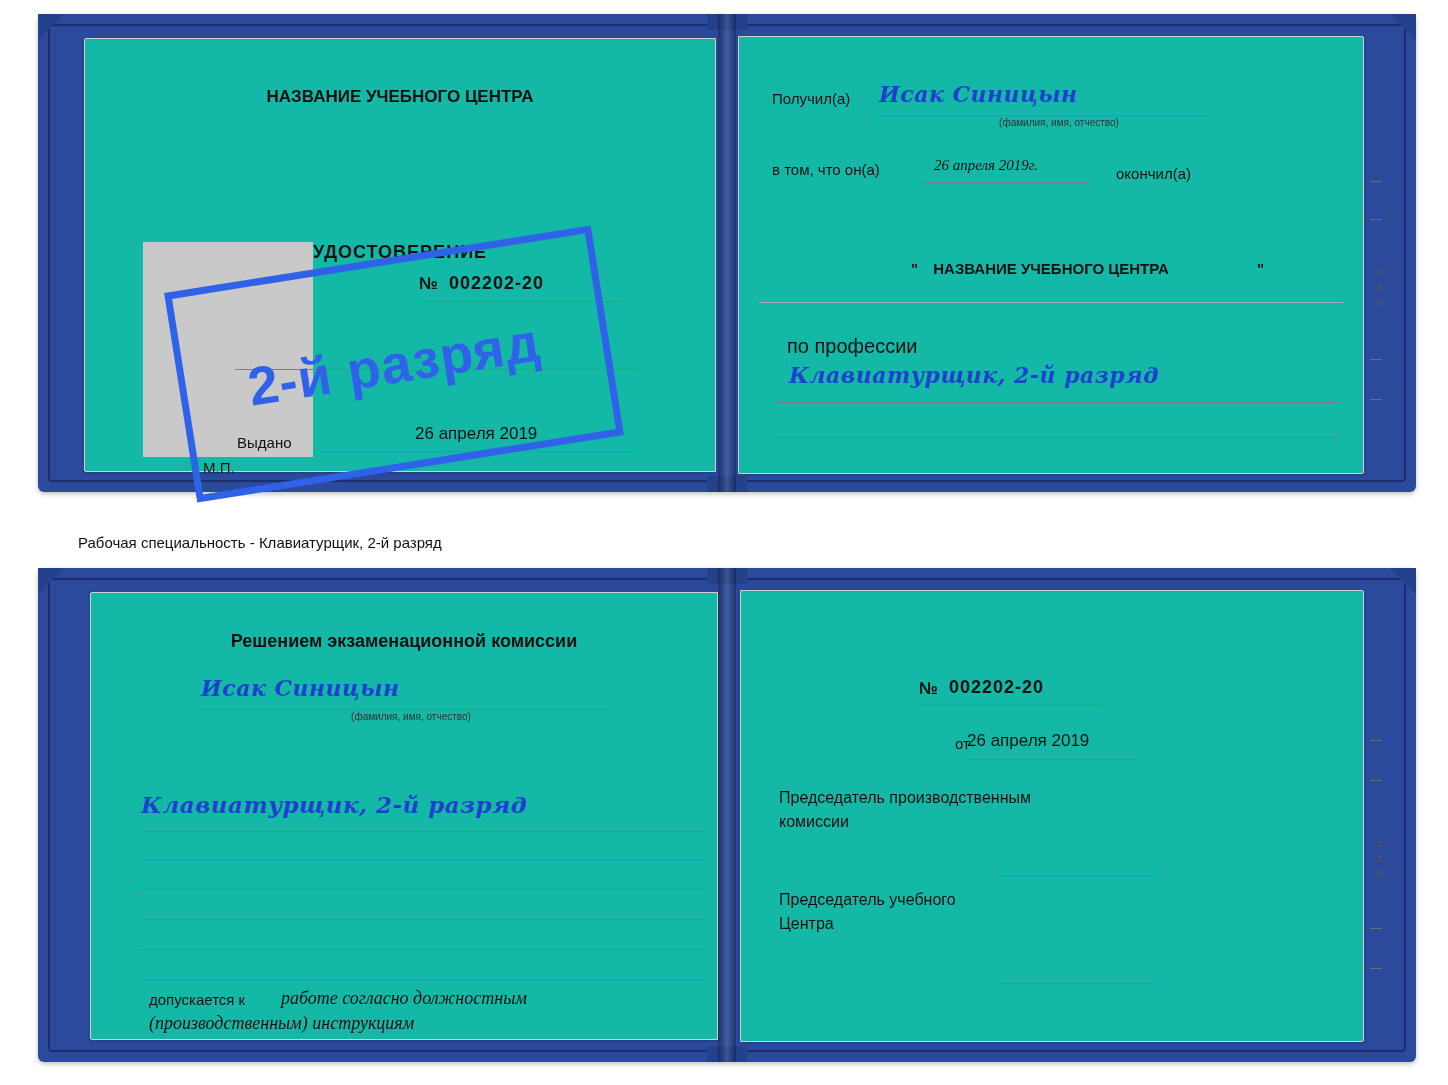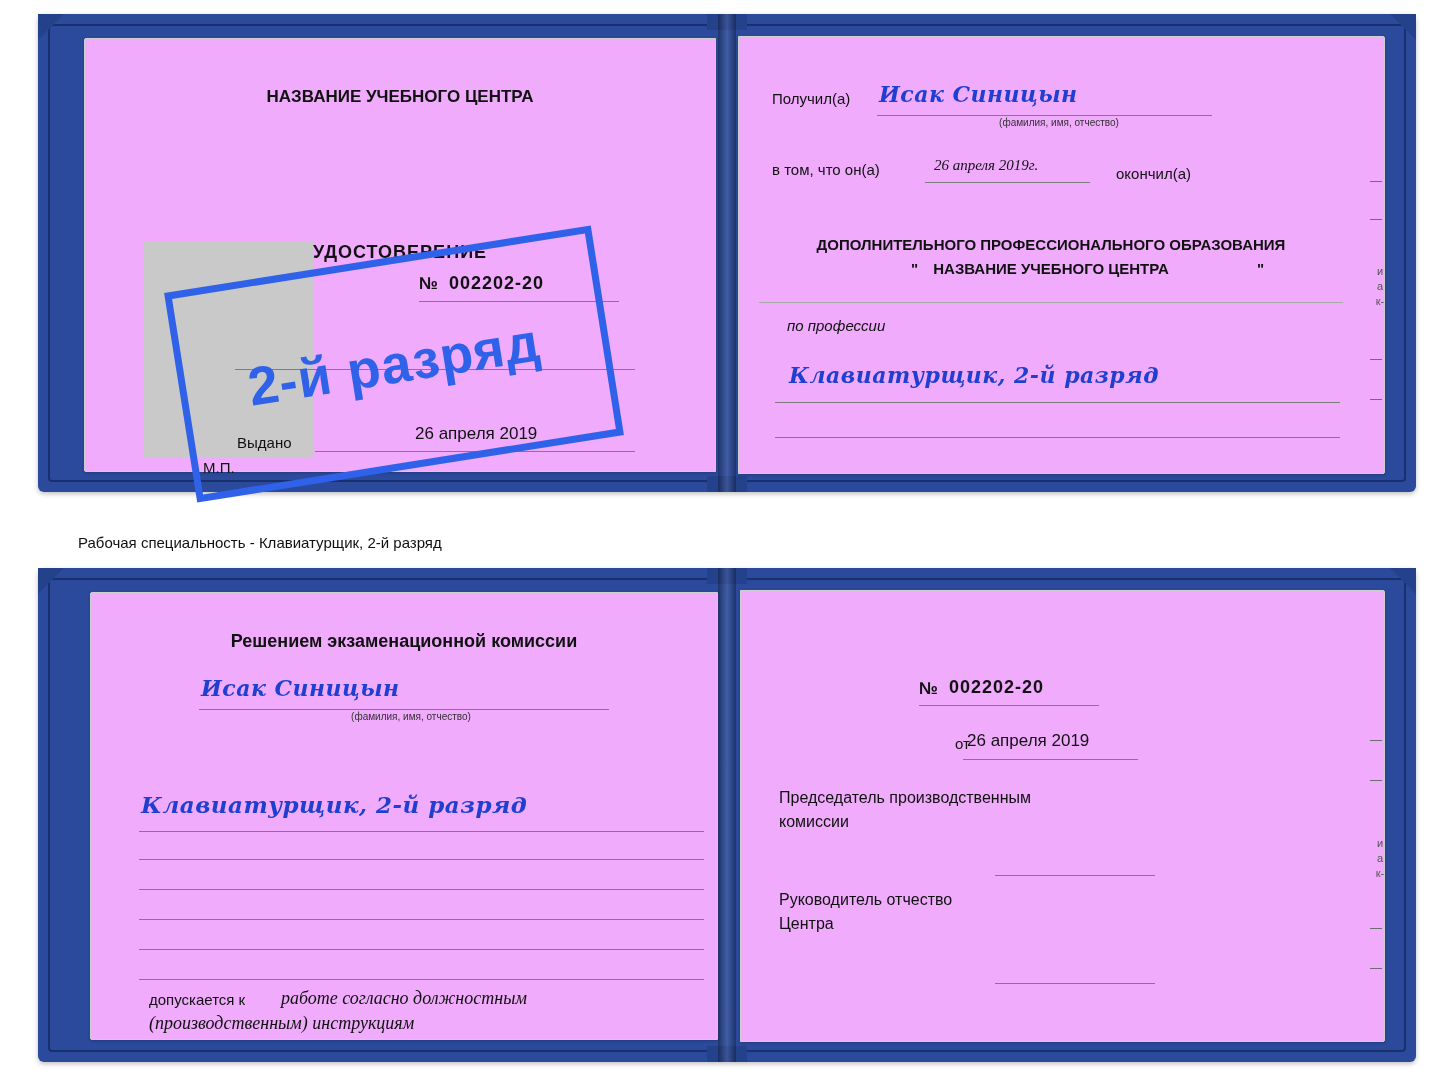--- a/index.html
+++ b/index.html
@@ -35,26 +35,26 @@
     pointer-events: none;
   }
   .cover-inner {
     position: absolute;
     inset: 10px;
     border: 2px solid #18306e;
     border-radius: 4px;
   }
   .page {
     position: absolute;
-    background: #f0abfc;
+    background: #14b8a6;
     border: 1px solid #cfcfcf;
     box-shadow: 0 1px 3px rgba(0,0,0,0.22);
   }
   .page.left  { border-radius: 2px 0 0 2px; }
-  .page.right { border-radius: 0 2px 2px 0; padding-left: 21px; }
+  .page.right { border-radius: 0 2px 2px 0; }
 
   
   .corner {
     position: absolute;
     width: 26px;
     height: 26px;
     background: #24418c;
     clip-path: polygon(0 0, 100% 0, 0 100%);
   }
 
@@ -171,27 +171,26 @@
     <div class="t" style="left:33px; top:53px; font-size:15px;">Получил(а)</div>
     <div class="t hand" style="left:140px; top:44px; font-size:22px;">Исак Синицын</div>
     <div class="line" style="left:138px; top:78px; width:335px;"></div>
     <div class="t small center" style="left:200px; top:80px; width:240px;">(фамилия, имя, отчество)</div>
 
     <div class="t" style="left:33px; top:124px; font-size:15px;">в том, что он(а)</div>
     <div class="t ital" style="left:195px; top:120px; font-size:15px;">26 апреля 2019г.</div>
     <div class="line" style="left:186px; top:145px; width:165px;"></div>
     <div class="t" style="left:377px; top:128px; font-size:15px;">окончил(а)</div>
 
-    <div class="t bold center" style="left:20px; top:199px; width:584px; font-size:15px;">ДОПОЛНИТЕЛЬНОГО ПРОФЕССИОНАЛЬНОГО ОБРАЗОВАНИЯ</div>
     <div class="t bold" style="left:172px; top:223px; font-size:15px;">"</div>
     <div class="t bold center" style="left:20px; top:223px; width:584px; font-size:15px;">НАЗВАНИЕ УЧЕБНОГО ЦЕНТРА</div>
     <div class="t bold" style="left:518px; top:223px; font-size:15px;">"</div>
     <div class="line thin" style="left:20px; top:265px; width:584px;"></div>
 
-    <div class="t" style="left:48px; top:280px; font-size:15px;font-style:italic;">по профессии</div>
+    <div class="t" style="left:48px; top:298px; font-size:20px;">по профессии</div>
     <div class="t hand" style="left:50px; top:325px; font-size:22px;">Клавиатурщик, 2-й разряд</div>
     <div class="line" style="left:36px; top:365px; width:565px;"></div>
     <div class="line" style="left:36px; top:400px; width:565px;"></div>
   </div>
 
   <div class="edge-sliver" style="left:1330px; top:250px; width:24px;">
     <div>и</div>
     <div>а</div>
     <div>к-</div>
   </div>
@@ -244,21 +243,21 @@
     <div class="line" style="left:178px; top:114px; width:180px;"></div>
 
     <div class="t" style="left:214px; top:144px; font-size:15px;">от</div>
     <div class="t" style="left:226px; top:140px; font-size:17px;">26 апреля 2019</div>
     <div class="line" style="left:222px; top:168px; width:175px;"></div>
 
     <div class="t" style="left:38px; top:198px; font-size:16px;">Председатель производственным</div>
     <div class="t" style="left:38px; top:222px; font-size:16px;">комиссии</div>
     <div class="line" style="left:254px; top:284px; width:160px;"></div>
 
-    <div class="t" style="left:38px; top:300px; font-size:16px;">Руководитель отчество</div>
+    <div class="t" style="left:38px; top:300px; font-size:16px;">Председатель учебного</div>
     <div class="t" style="left:38px; top:324px; font-size:16px;">Центра</div>
     <div class="line" style="left:254px; top:392px; width:160px;"></div>
   </div>
 
   <div class="edge-sliver" style="left:1330px; top:268px; width:24px;">
     <div>и</div>
     <div>а</div>
     <div>к-</div>
   </div>
   <div class="edge-dash" style="left:1332px; top:172px;"></div>

